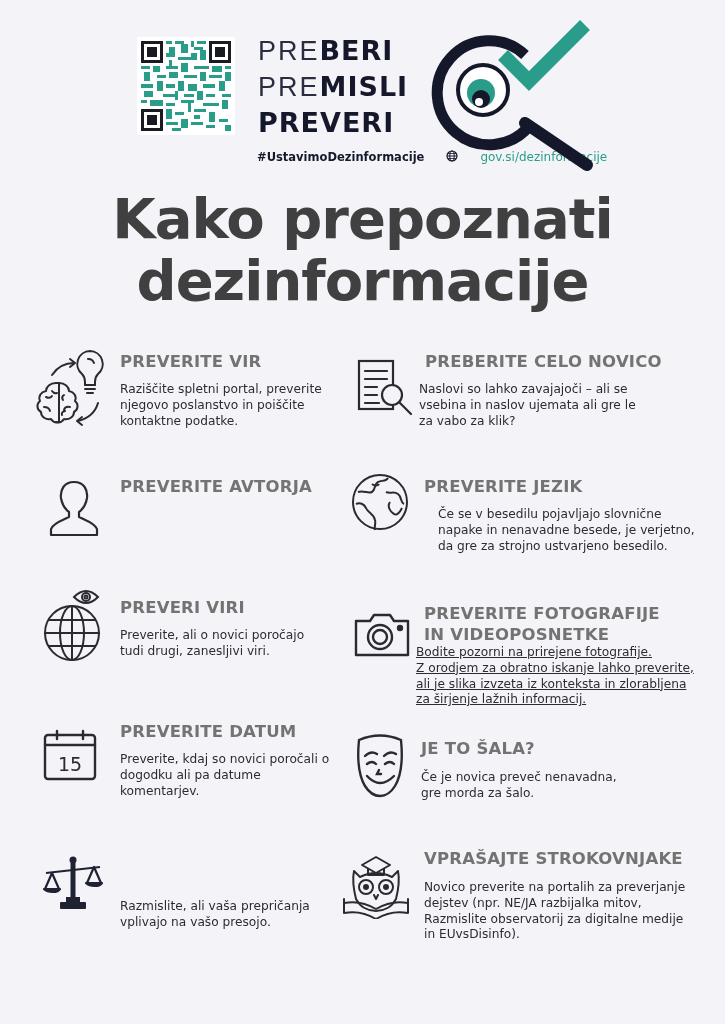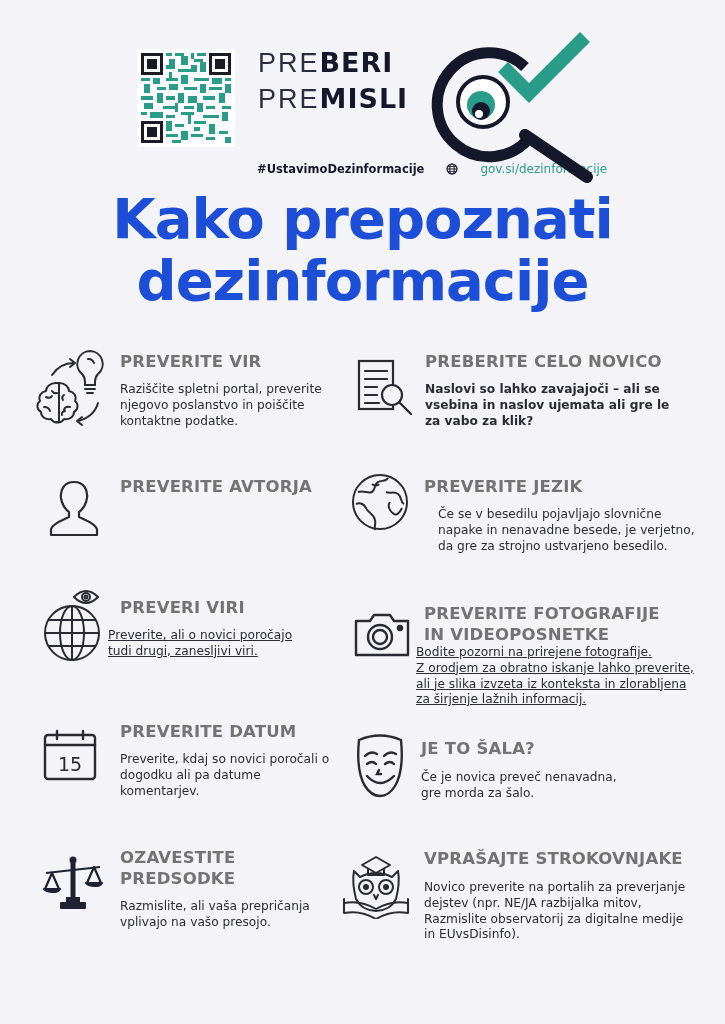--- a/index.html
+++ b/index.html
@@ -1,33 +1,33 @@
 <!DOCTYPE html>
 <html><head>
 <meta charset="utf-8">
 <style>
   * { box-sizing: border-box; margin: 0; padding: 0; }
   html, body { width: 725px; height: 1024px; background: #f4f4f8; overflow: hidden; }
   body { font-family: "DejaVu Sans", sans-serif; color: #2a2a33; position: relative; }
 
-  .header { position: absolute; left: 0; top: 0; width: 725px; height: 180px; margin-top: 12px; }
+  .header { position: absolute; left: 0; top: 0; width: 725px; height: 180px; }
   .qr { position: absolute; left: 137px; top: 37px; width: 98px; height: 98px; background: #fff; padding: 4px; }
   .qr svg { width: 90px; height: 90px; display: block; }
   .slogan { position: absolute; left: 258px; top: 33px; }
   .slogan .line { font-family: "DejaVu Sans", sans-serif; font-size: 27px; line-height: 36px; color: #15182b; letter-spacing: 1px; }
   .slogan .thin { font-weight: 300; font-family: "DejaVu Sans", sans-serif; -webkit-text-stroke: 0; color: #15182b; font-weight: normal; opacity: 0.9; }
   .slogan .thin.light { font-family: "Liberation Sans", sans-serif; font-weight: normal; letter-spacing: 2px; }
   .slogan .bold { font-weight: 900; font-family: "DejaVu Sans", sans-serif; font-weight: bold; }
-  .tagline { position: absolute; left: 257px; top: 150px; font-size: 12px; color: #15182b; white-space: nowrap; display: flex; align-items: center; gap: 22px; }
+  .tagline { position: absolute; left: 257px; top: 150px; font-size: 12px; color: #15182b; white-space: nowrap; display: flex; gap: 22px; }
   .tagline .hashtag { font-weight: bold; font-size: 11.5px; }
   .tagline .url { color: #2a9d8a; font-size: 12px; }
   .globe-mini { width: 12px; height: 12px; }
   .logo { position: absolute; left: 425px; top: 15px; width: 175px; height: 160px; }
 
-  .title { position: absolute; left: 0; top: 188px; width: 725px; text-align: center; font-family: "DejaVu Sans", sans-serif; font-weight: bold; font-size: 56px; line-height: 62px; color: #1d4ed8; letter-spacing: -1px; }
+  .title { position: absolute; left: 0; top: 188px; width: 725px; text-align: center; font-family: "DejaVu Sans", sans-serif; font-weight: bold; font-size: 56px; line-height: 62px; color: #404040; letter-spacing: -1px; }
 
   .card { position: absolute; }
   .card .icon { position: absolute; left: 0; top: 0; }
   .card .icon svg { display: block; }
   .card h2 { position: absolute; font-family: "DejaVu Sans", sans-serif; font-weight: bold; color: #737373; font-size: 16.5px; line-height: 21px; white-space: nowrap; letter-spacing: 0.2px; }
   .card p { position: absolute; font-size: 12.2px; line-height: 15.8px; color: #2b2b35; white-space: pre-line; }
 </style>
 </head>
 <body>
 
@@ -115,20 +115,23 @@
     </svg>
   </div>
 
   <div class="slogan">
     <div class="line">
       <span class="thin light">PRE</span><span class="bold">BERI</span>
     </div>
     <div class="line">
       <span class="thin light">PRE</span><span class="bold">MISLI</span>
     </div>
+    <div class="line">
+      <span class="bold">PREVERI</span>
+    </div>
   </div>
 
   <div class="tagline">
     <span class="hashtag">#UstavimoDezinformacije</span>
     <svg class="globe-mini" viewBox="0 0 12 12">
       <circle cx="6" cy="6" r="5" fill="none" stroke="#15182b" stroke-width="1.2"></circle>
       <ellipse cx="6" cy="6" rx="2.2" ry="5" fill="none" stroke="#15182b" stroke-width="1"></ellipse>
       <line x1="1" y1="6" x2="11" y2="6" stroke="#15182b" stroke-width="1"></line>
       <line x1="2" y1="3.5" x2="10" y2="3.5" stroke="#15182b" stroke-width="0.8"></line>
       <line x1="2" y1="8.5" x2="10" y2="8.5" stroke="#15182b" stroke-width="0.8"></line>
@@ -183,21 +186,21 @@
 <div class="card" style="left:355px;top:345px;width:350px;height:100px;">
   <div class="icon" style="top:12px;">
     <svg width="60" height="60" viewBox="0 0 60 60" fill="none" stroke="#2a2a33" stroke-width="2.2" stroke-linecap="round">
       <rect x="4" y="4" width="34" height="48"></rect>
       <path d="M10 14 h22 M10 22 h22 M10 30 h12 M10 38 h12 M10 46 h14"></path>
       <circle cx="37" cy="38" r="10" fill="#f4f4f8"></circle>
       <path d="M44 45 l12 12"></path>
     </svg>
   </div>
   <h2 style="left:70px;top:6px;">PREBERITE CELO NOVICO</h2>
-  <p style="left:70px;top:37px;font-weight:bold;">Naslovi so lahko zavajajoči – ali se
+  <p style="left:64px;top:37px;">Naslovi so lahko zavajajoči – ali se
 vsebina in naslov ujemata ali gre le
 za vabo za klik?</p>
 </div>
 
 <div class="card" style="left:32px;top:470px;width:300px;height:100px;">
   <div class="icon" style="left:14px;top:8px;">
     <svg width="56" height="62" viewBox="0 0 56 62" fill="none" stroke="#2a2a33" stroke-width="2.2" stroke-linejoin="round">
       <path d="M28 4 c-10 0 -14 8 -13 16 c1 6 4 11 8 14 v5 c-6 3 -16 6 -18 12 v6 h46 v-6 c-2 -6 -12 -9 -18 -12 v-5 c4 -3 7 -8 8 -14 c1 -8 -3 -16 -13 -16z"></path>
     </svg>
   </div>
@@ -229,21 +232,21 @@
       <circle cx="44" cy="12" r="1.5"></circle>
 
       <circle cx="30" cy="48" r="27"></circle>
       <ellipse cx="30" cy="48" rx="12" ry="27"></ellipse>
       <line x1="30" y1="21" x2="30" y2="75"></line>
       <line x1="3" y1="48" x2="57" y2="48"></line>
       <path d="M7 35 h46 M7 61 h46"></path>
     </svg>
   </div>
   <h2 style="left:88px;top:12px;">PREVERI VIRI</h2>
-  <p style="left:76px;top:43px;text-decoration:underline;">Preverite, ali o novici poročajo
+  <p style="left:88px;top:43px;">Preverite, ali o novici poročajo
 tudi drugi, zanesljivi viri.</p>
 </div>
 
 <div class="card" style="left:352px;top:595px;width:370px;height:115px;">
   <div class="icon" style="top:16px;">
     <svg width="60" height="48" viewBox="0 0 60 48" fill="none" stroke="#2a2a33" stroke-width="2.4" stroke-linejoin="round">
       <path d="M4 10 h14 l4 -6 h16 l4 6 h14 v34 h-52z"></path>
       <circle cx="28" cy="26" r="12"></circle>
       <circle cx="28" cy="26" r="7"></circle>
       <circle cx="48" cy="17" r="2" fill="#2a2a33"></circle>
@@ -296,22 +299,20 @@
       <rect x="28.5" y="8" width="5" height="36" stroke="none"></rect>
       <line x1="4" y1="18" x2="58" y2="12"></line>
       <path d="M10 18 l-7 16 h14z" fill="none"></path>
       <path d="M2 34 h16 c-2 4 -12 4 -16 0z"></path>
       <path d="M52 12 l-7 16 h14z" fill="none"></path>
       <path d="M44 28 h16 c-2 4 -12 4 -16 0z"></path>
       <rect x="24" y="42" width="14" height="5" stroke="none"></rect>
       <rect x="18" y="47" width="26" height="7" rx="1" stroke="none"></rect>
     </svg>
   </div>
-  <h2 style="left:88px;top:2px;white-space:pre-line;">OZAVESTITE
-PREDSODKE</h2>
   <p style="left:88px;top:54px;">Razmislite, ali vaša prepričanja
 vplivajo na vašo presojo.</p>
 </div>
 
 <div class="card" style="left:340px;top:845px;width:370px;height:110px;">
   <div class="icon" style="top:10px;">
     <svg width="70" height="64" viewBox="0 0 70 64" fill="none" stroke="#2a2a33" stroke-width="2" stroke-linejoin="round" stroke-linecap="round">
 
       <path d="M22 10 l14 -8 l14 8 l-14 8z"></path>
       <path d="M28 14 v6 h16 v-6"></path>

